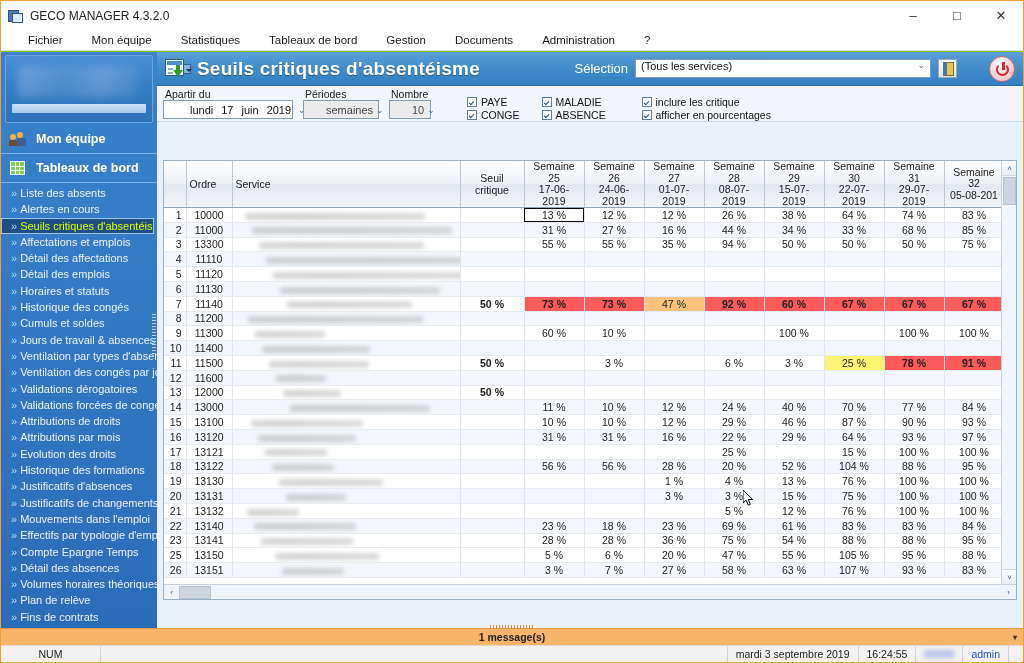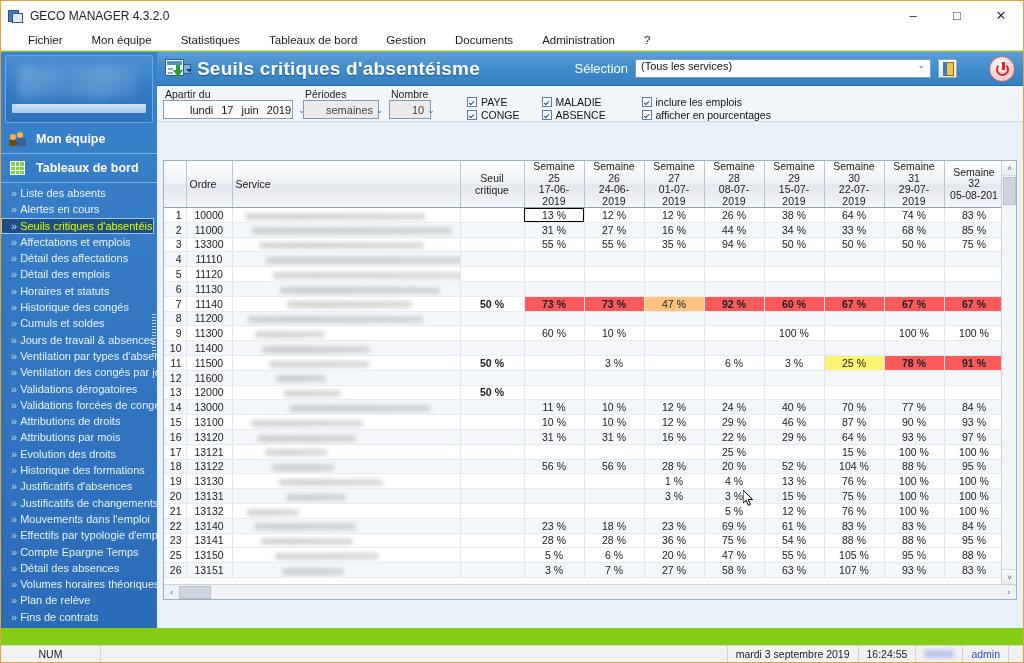--- a/index.html
+++ b/index.html
@@ -408,21 +408,21 @@
           </div>
           <div class="cbrow cbwide">
             <span class="cb on"></span>
             <span>ABSENCE</span>
           </div>
         </div>
 
         <div class="cbcol">
           <div class="cbrow">
             <span class="cb on"></span>
-            <span>inclure les emplois</span>
+            <span>inclure les critique</span>
           </div>
           <div class="cbrow">
             <span class="cb on"></span>
             <span>afficher en pourcentages</span>
           </div>
         </div>
       </div>
 
       <div class="tablewrap">
         <div style="position:absolute;left:0;top:0;right:15px;bottom:15px;overflow:hidden;">
@@ -848,20 +848,25 @@
           <div class="hs-btn r">›</div>
         </div>
       </div>
 
       <svg class="cursor" viewBox="0 0 11 17">
         <polygon points="0,0 0,13 3.2,10.2 5.3,15.3 7.4,14.4 5.3,9.5 9.6,9.5" fill="#ffffff" stroke="#000" stroke-width="1"></polygon>
       </svg>
     </div>
   </div>
 
+  <div class="msgbar">
+    <div class="grip"></div>
+    <span>1 message(s)</span>
+    <span class="caret">▾</span>
+  </div>
 
   <div class="statusbar">
     <div class="sb-cell sb-num">NUM</div>
     <div class="sb-cell sb-grow"></div>
     <div class="sb-cell">mardi 3 septembre 2019</div>
     <div class="sb-cell">16:24:55</div>
     <div class="sb-cell">
         <span class="sb-blur"></span>
       </div>
     <div class="sb-cell sb-user">admin</div>

